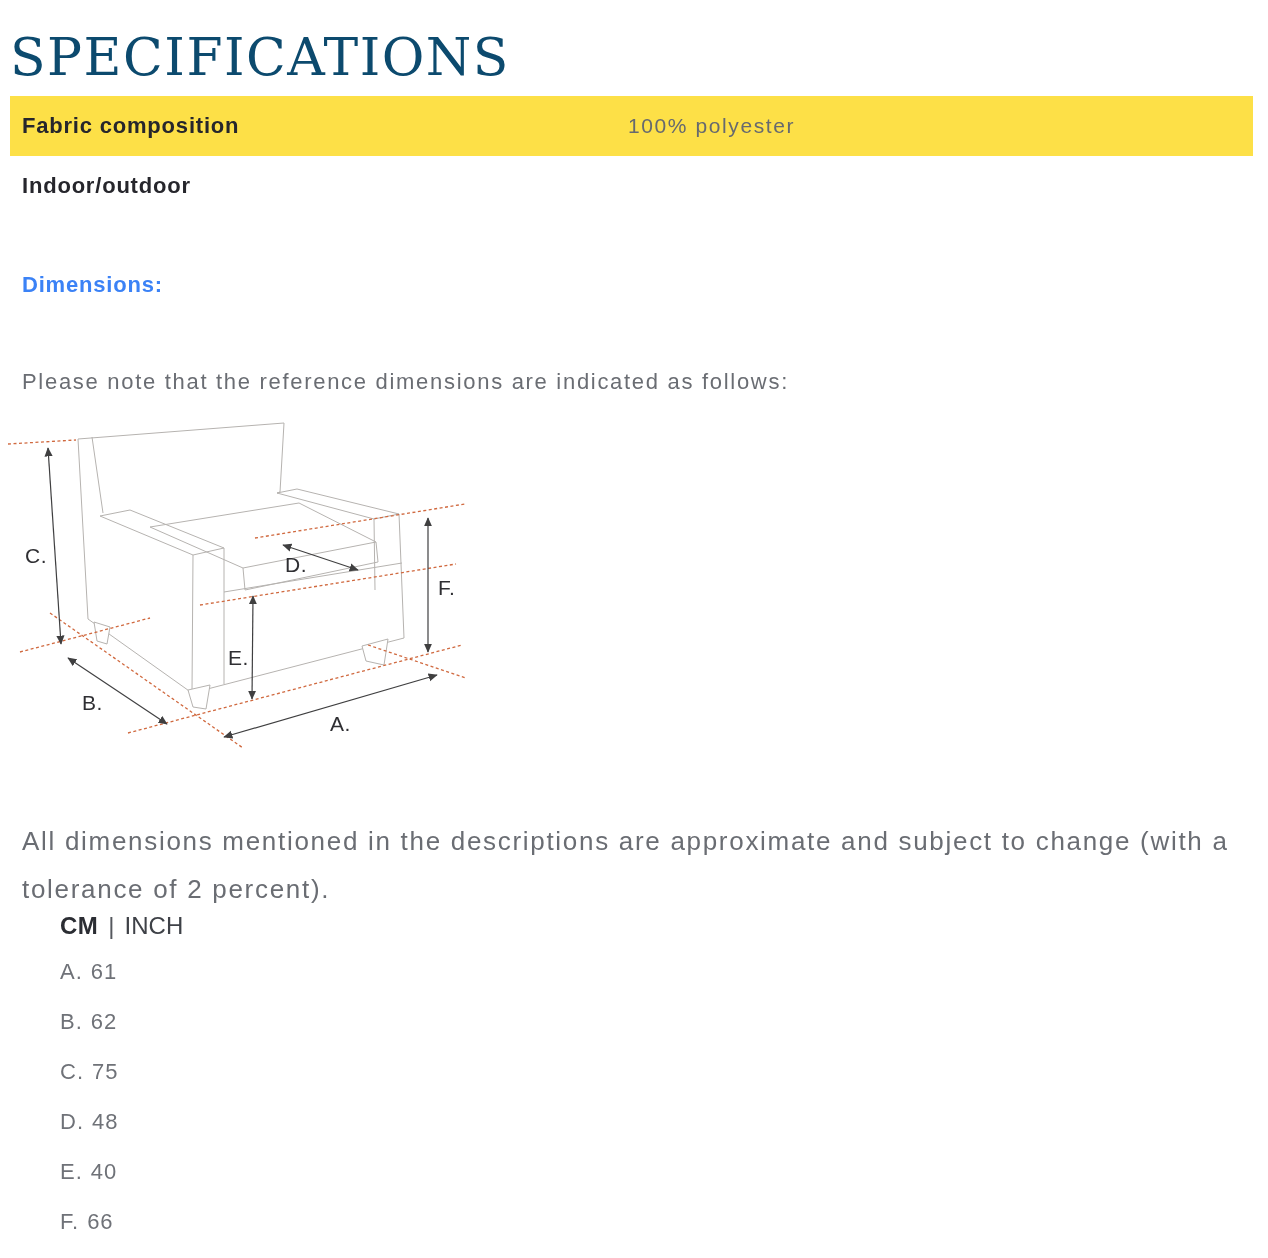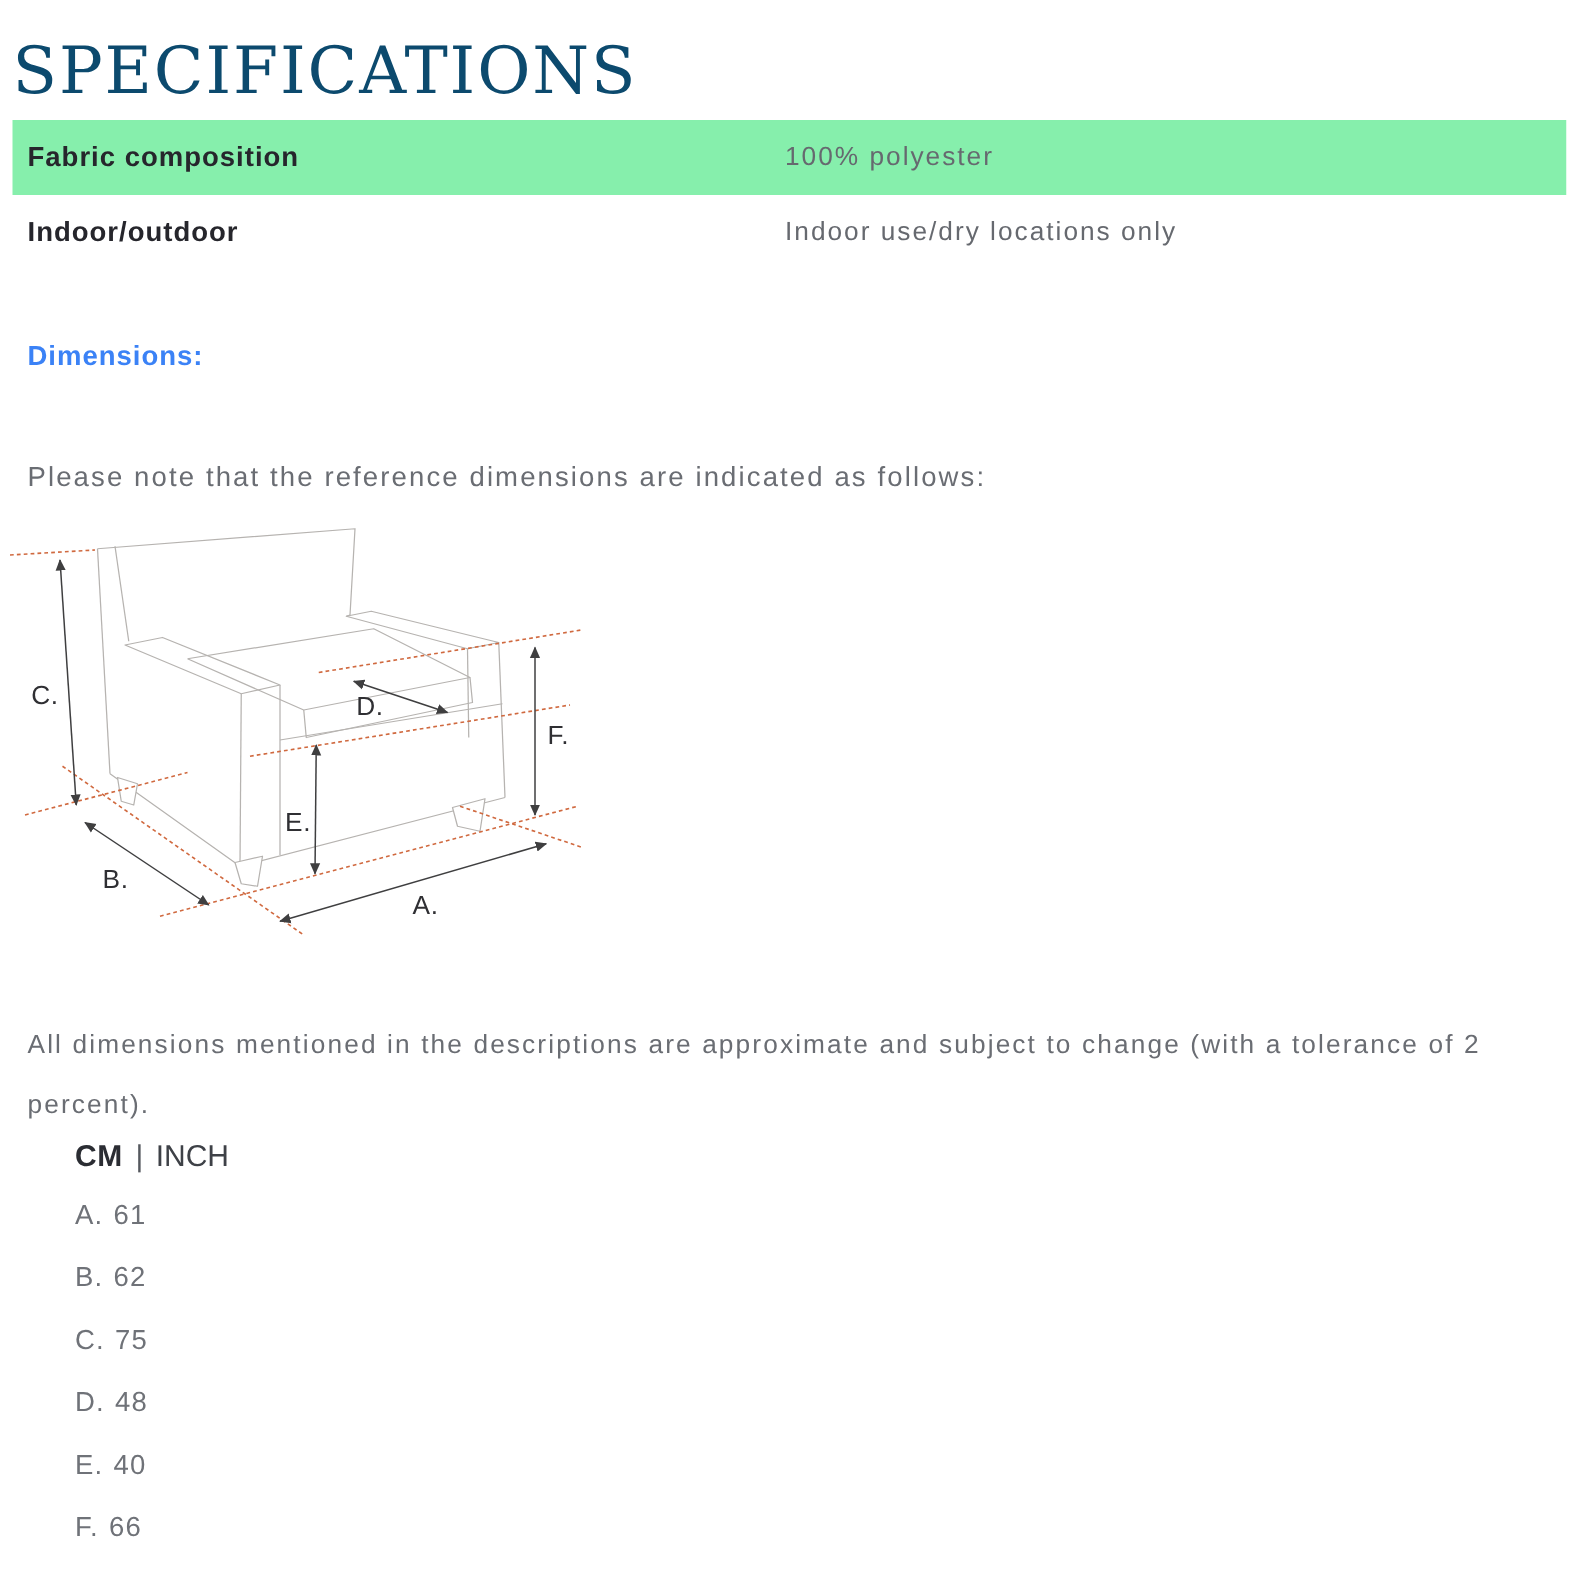--- a/index.html
+++ b/index.html
@@ -8,21 +8,21 @@
     width:1268px; height:1258px; position:relative; overflow:hidden;
     font-family:"Liberation Sans", sans-serif;
   }
   .title {
     position:absolute; left:10px; top:-8px;
     font-family:"DejaVu Serif", serif; font-weight:400;
     font-size:52px; letter-spacing:1.5px; color:#0c4a6e;
   }
   .spec-table { position:absolute; top:96px; left:10px; width:1243px; }
   .spec-row { height:60px; display:flex; align-items:center; }
-  .spec-row.odd { background:#86efac; }
+  .spec-row.odd { background:#fde047; }
   .spec-label {
     width:618px; padding-left:12px; font-weight:bold; font-size:22px;
     color:#26262c; letter-spacing:0.8px;
   }
   .spec-value { font-size:21px; color:#66696f; letter-spacing:1.6px; }
   .dim-heading {
     position:absolute; left:22px; top:272px; font-size:22px; font-weight:bold;
     color:#3b82f6; letter-spacing:0.8px;
   }
   .note {
@@ -32,21 +32,21 @@
   .diagram { position:absolute; left:0; top:408px; }
   .chair { stroke:#b6b3b0; stroke-width:1; fill:none; stroke-linejoin:round; }
   .chair-leg { stroke:#b6b3b0; stroke-width:1; fill:#ffffff; stroke-linejoin:round; }
   .baseline { stroke:#d0693f; stroke-width:1.3; stroke-dasharray:3 2.5; fill:none; }
   .arrow { stroke:#3f3f40; stroke-width:1.2; fill:none; }
   .dim-label {
     font-size:21px; fill:#2f2f33; letter-spacing:0.5px;
     font-family:"Liberation Sans", sans-serif;
   }
   .para {
-    position:absolute; left:22px; top:791px; width:1212px; font-size:21px;
+    position:absolute; left:22px; top:791px; width:1212px; font-size:26px;
     color:#6a6d73; letter-spacing:1.7px; line-height:48px;
   }
   .units { position:absolute; left:60px; top:912px; font-size:24px; color:#3e4147; }
   .units .cm { font-weight:bold; color:#2b2d33; letter-spacing:0.5px; }
   .units .sep { margin:0 10px; color:#55585e; }
   .dim-list { position:absolute; left:60px; top:947px; font-size:22px; color:#6f7278; letter-spacing:1px; }
   .dim-item { height:50px; display:flex; align-items:center; }
   .dim-item .lbl { margin-right:8px; }
 </style>
 </head>
@@ -54,21 +54,20 @@
 
 <h1 class="title">SPECIFICATIONS</h1>
 
 <div class="spec-table">
   <div class="spec-row odd">
     <div class="spec-label">Fabric composition</div>
     <div class="spec-value">100% polyester</div>
   </div>
   <div class="spec-row">
     <div class="spec-label">Indoor/outdoor</div>
-    <div class="spec-value">Indoor use/dry locations only</div>
   </div>
 </div>
 
 <div class="dim-heading">Dimensions:</div>
 <div class="note">Please note that the reference dimensions are indicated as follows:</div>
 
 <svg class="diagram" width="480" height="365" viewBox="0 0 480 365" xmlns="http://www.w3.org/2000/svg">
   <defs>
     <marker id="arr" viewBox="0 0 8 8" refX="7" refY="4" markerWidth="8" markerHeight="8" orient="auto-start-reverse">
       <path d="M0,0.6 L7.6,4 L0,7.4 Z" fill="#3f3f40"></path>

